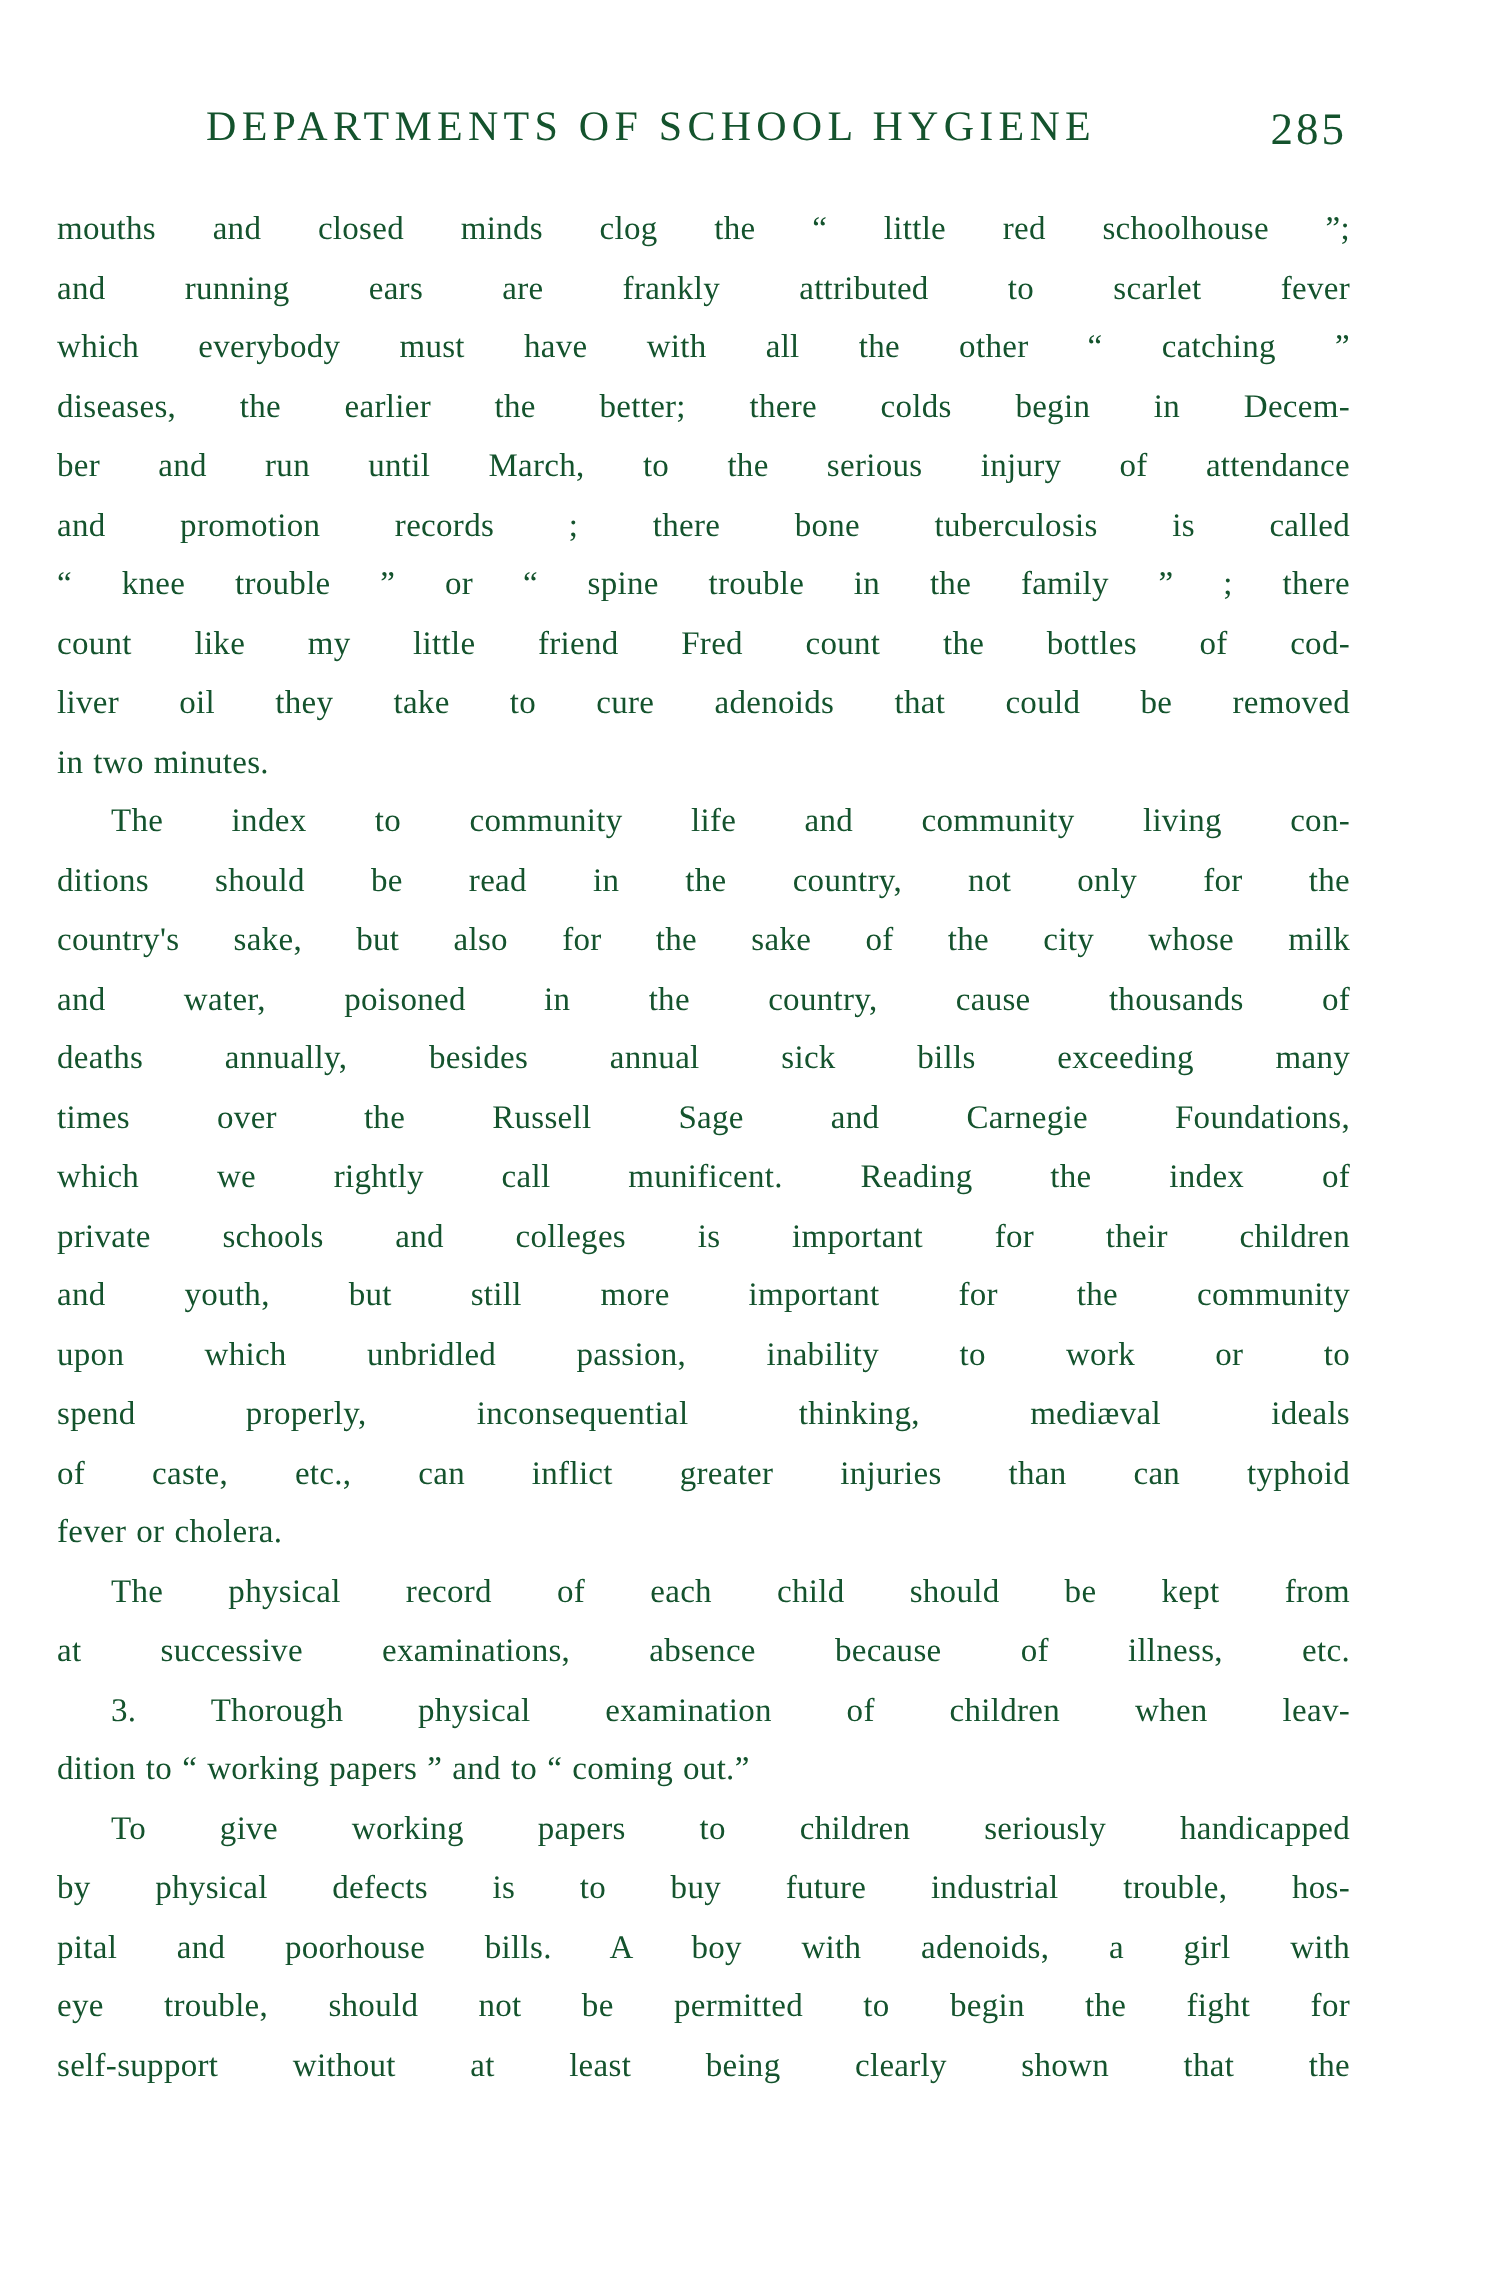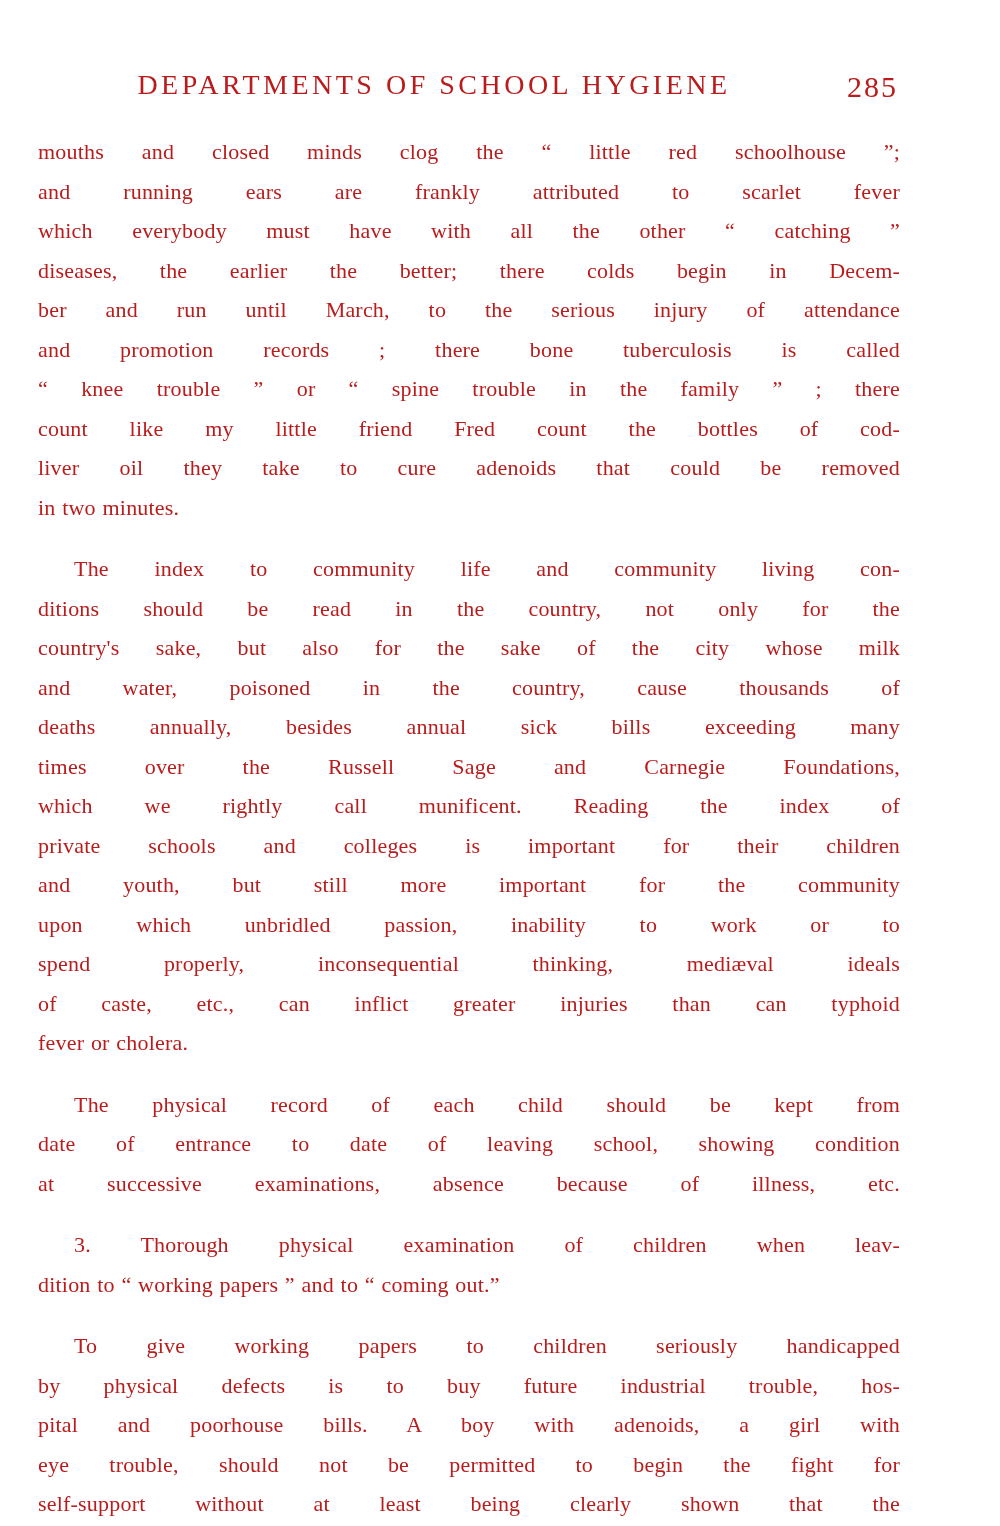--- a/index.html
+++ b/index.html
@@ -7,21 +7,21 @@
     padding: 0;
     background: #ffffff;
   }
   .page {
     position: relative;
     width: 1000px;
     height: 1526px;
     background: #ffffff;
     overflow: hidden;
     font-family: "Liberation Serif", "DejaVu Serif", serif;
-    color: #b91c1c;
+    color: #14532d;
   }
   .content {
     position: absolute;
     left: 38px;
     top: 64px;
     width: 862px;
   }
   .running-head {
     position: relative;
     height: 42px;
@@ -48,21 +48,20 @@
     text-align: justify;
     text-align-last: justify;
     letter-spacing: 0.2px;
     word-spacing: 1px;
   }
   .body-text .line.noj {
     text-align-last: left;
   }
   .body-text .line.indent {
     text-indent: 36px;
-    margin-top: 22px;
   }
   .body-text .line.italic {
   }
 </style>
 </head>
 <body>
 
 <div class="page">
   <div class="content">
     <div class="running-head">
@@ -87,21 +86,20 @@
         <div class="line">deaths annually, besides annual sick bills exceeding many</div>
         <div class="line">times over the Russell Sage and Carnegie Foundations,</div>
         <div class="line">which we rightly call munificent.  Reading the index of</div>
         <div class="line">private schools and colleges is important for their children</div>
         <div class="line">and youth, but still more important for the community</div>
         <div class="line">upon which unbridled passion, inability to work or to</div>
         <div class="line">spend properly, inconsequential thinking, mediæval ideals</div>
         <div class="line">of caste, etc., can inflict greater injuries than can typhoid</div>
         <div class="line noj">fever or cholera.</div>
         <div class="line indent">The physical record of each child should be kept from</div>
-        <div class="line">date of entrance to date of leaving school, showing condition</div>
         <div class="line">at successive examinations, absence because of illness, etc.</div>
         <div class="line italic indent">3. Thorough physical examination of children when leav-</div>
         <div class="line italic noj">dition to “ working papers ” and to “ coming out.”</div>
         <div class="line indent">To give working papers to children seriously handicapped</div>
         <div class="line">by physical defects is to buy future industrial trouble, hos-</div>
         <div class="line">pital and poorhouse bills.  A boy with adenoids, a girl with</div>
         <div class="line">eye trouble, should not be permitted to begin the fight for</div>
         <div class="line">self-support without at least being clearly shown that the</div>
       </div>
   </div>

